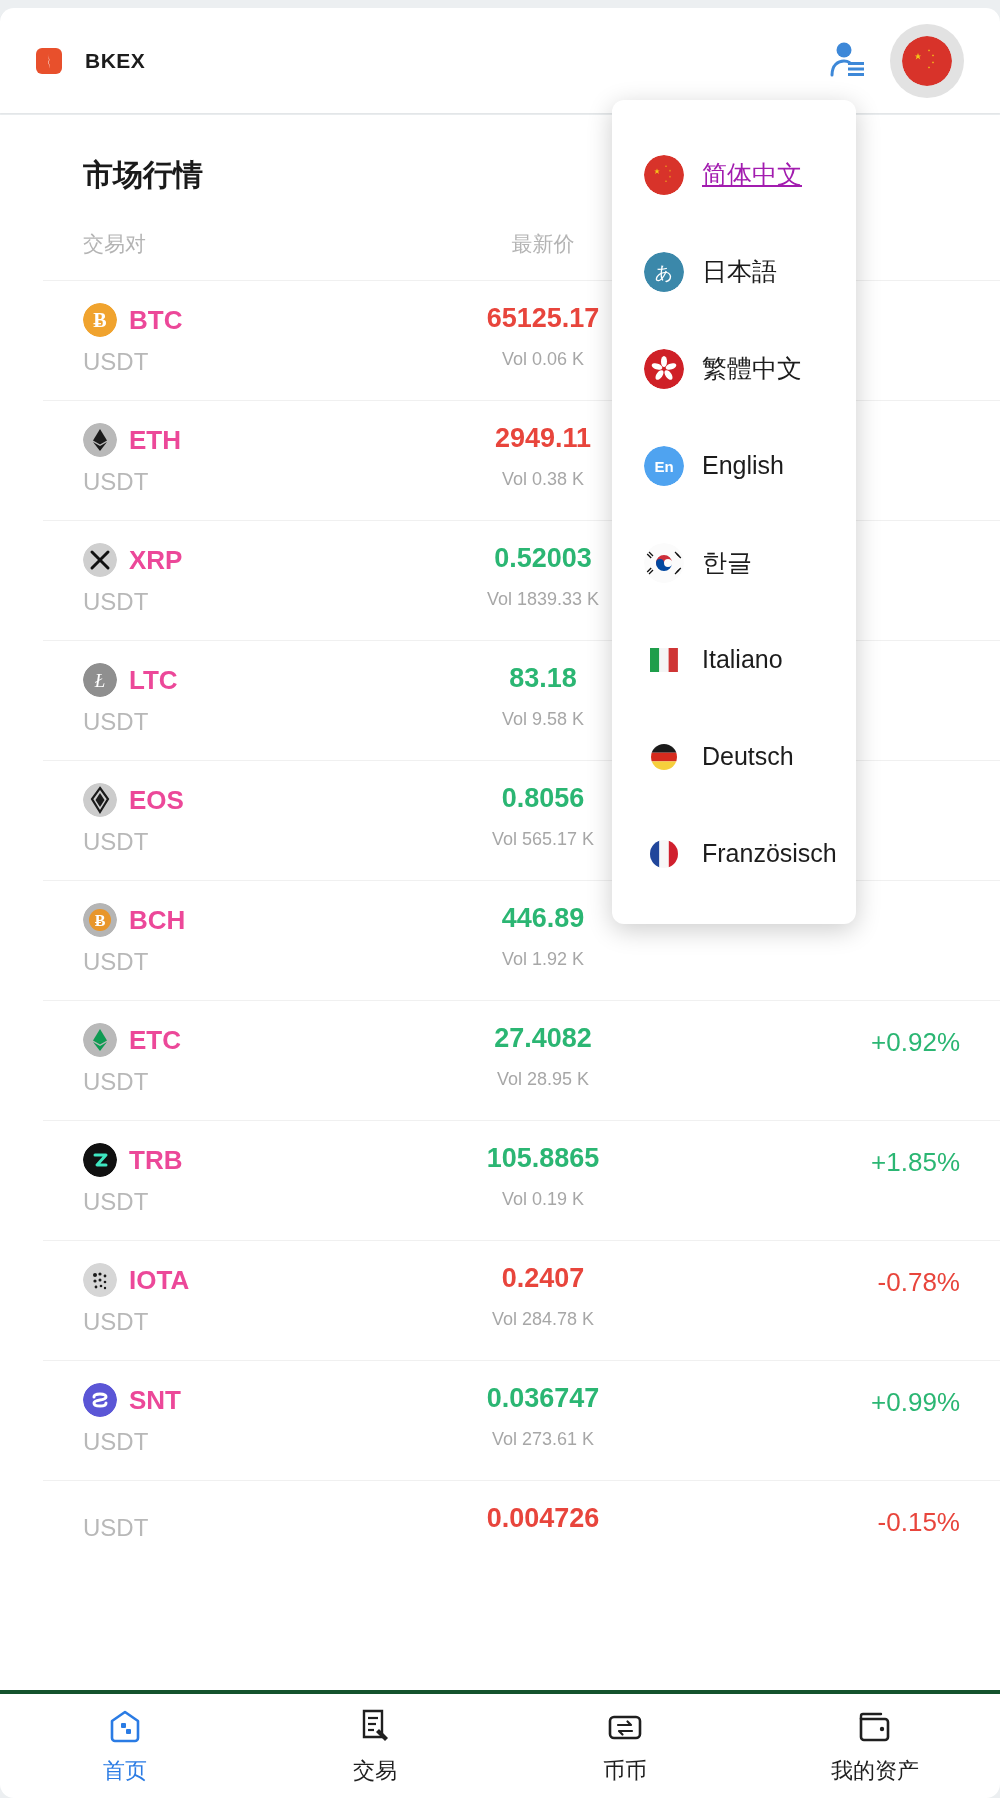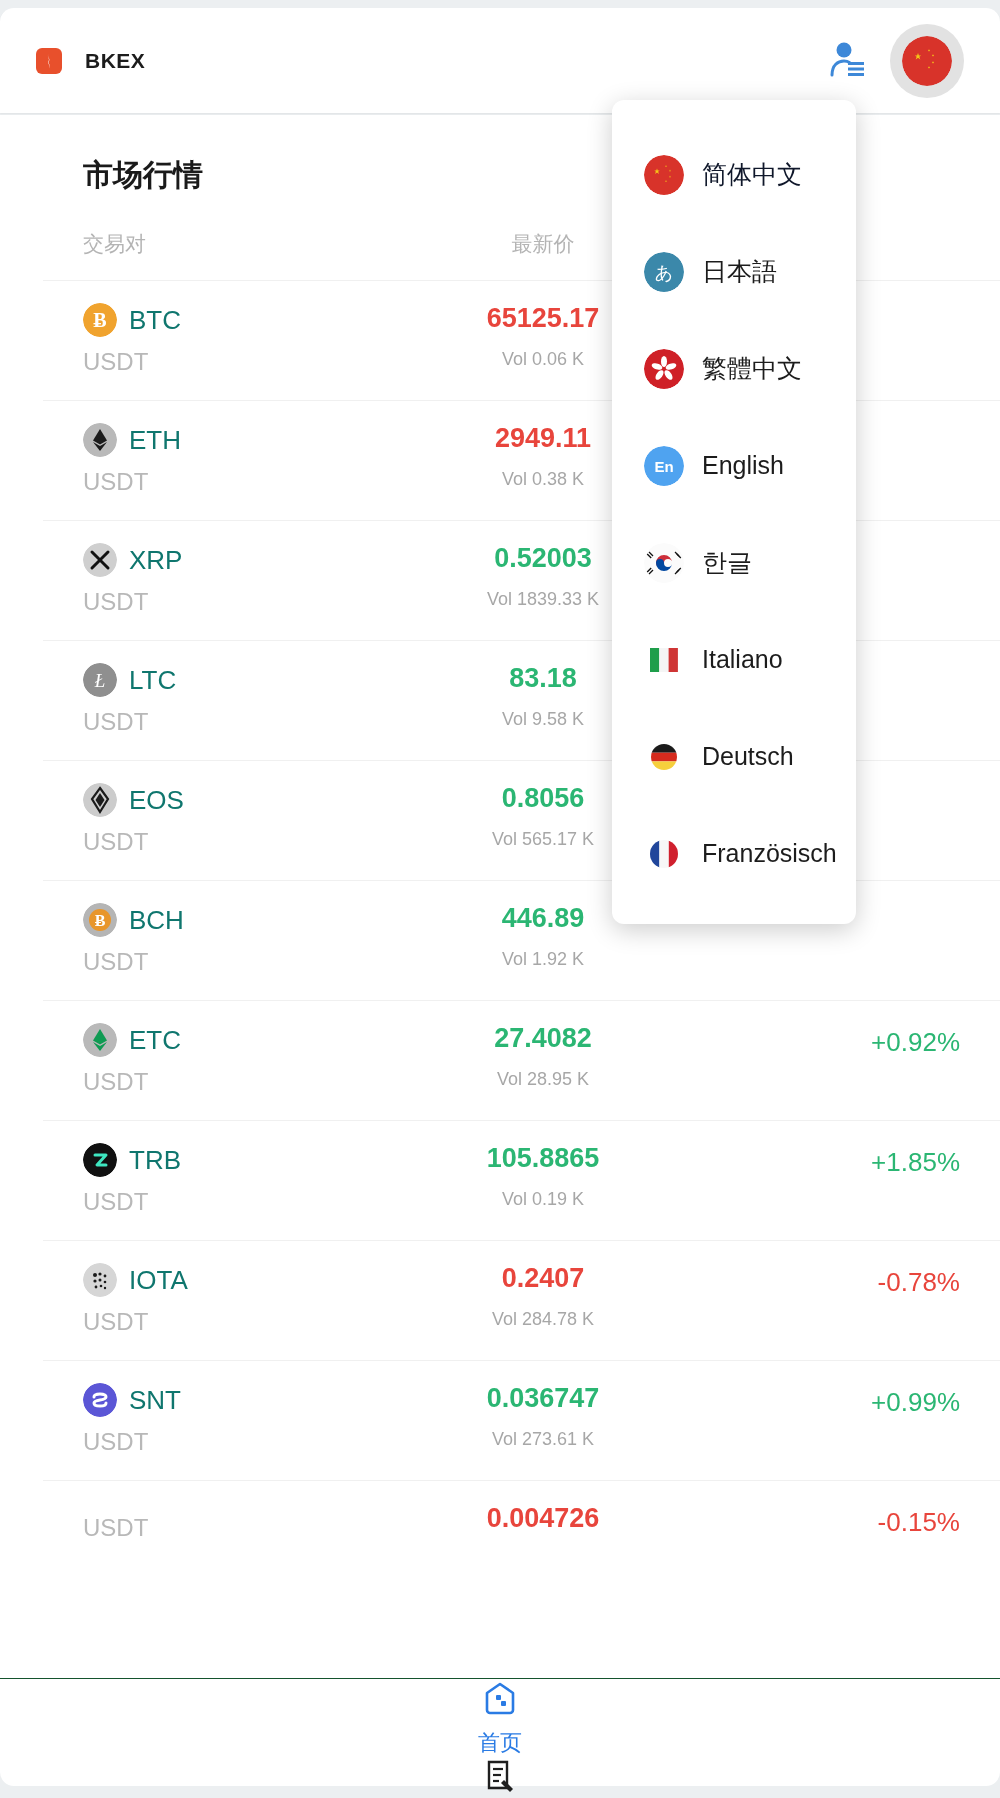--- a/index.html
+++ b/index.html
@@ -77,21 +77,21 @@
     border-top:1px solid #f0f0f0;
     min-height:110px;
     cursor:pointer;
   }
   .cell-pair { width:330px; }
   .pair-top { display:flex; align-items:center; gap:12px; }
   .coin-icon {
     width:34px; height:34px; border-radius:50%;
     flex:0 0 34px; position:relative; overflow:hidden;
   }
-  .coin-sym { font-size:26px; font-weight:normal; color:#0f766e; }
+  .coin-sym { font-size:26px; font-weight:bold; color:#ec4899; }
   .pair-quote { font-size:24px; color:#b8b8b8; margin-top:11px; }
 
   .cell-price { width:260px; text-align:center; }
   .price-val { font-size:27px; font-weight:bold; }
   .price-vol { font-size:18px; color:#a7a7a7; margin-top:15px; }
   .up   { color:#2bb673; }
   .down { color:#e8453c; }
 
   .cell-chg { flex:1; text-align:right; font-size:26px; padding-top:4px; }
 
@@ -110,32 +110,31 @@
     display:flex; align-items:center; gap:18px;
     padding:0 0 0 32px;
     height:97px;
     cursor:pointer;
   }
   .lang-flag {
     width:40px; height:40px; flex:0 0 40px;
     border-radius:50%; overflow:hidden; position:relative;
   }
   .lang-label { font-size:25px; color:#1c1c1c; white-space:nowrap; }
-  .lang-label.active { color:#0f172a; }
+  .lang-label.active { color:#a21caf;text-decoration:underline; }
 
   
   .bottom-nav {
-    position:absolute; left:0; right:0; bottom:12px;
+    position:absolute; left:0; right:0; bottom:0;
     height:108px;
     background:#ffffff;
-    border-top:1px solid #14532d;
+    border-top:4px solid #14532d;
     border-radius:0 0 14px 14px;
     display:flex; align-items:center;
     z-index:5;
-    flex-direction:column;
   }
   .nav-item {
     flex:1; display:flex; flex-direction:column;
     align-items:center; justify-content:center; gap:9px;
     cursor:pointer;
   }
   .nav-label { font-size:22px; color:#1f1f1f; }
   .nav-item.active .nav-label { color:#2a7be4; }
   .nav-ico { width:40px; height:40px; display:block; }
 </style>

